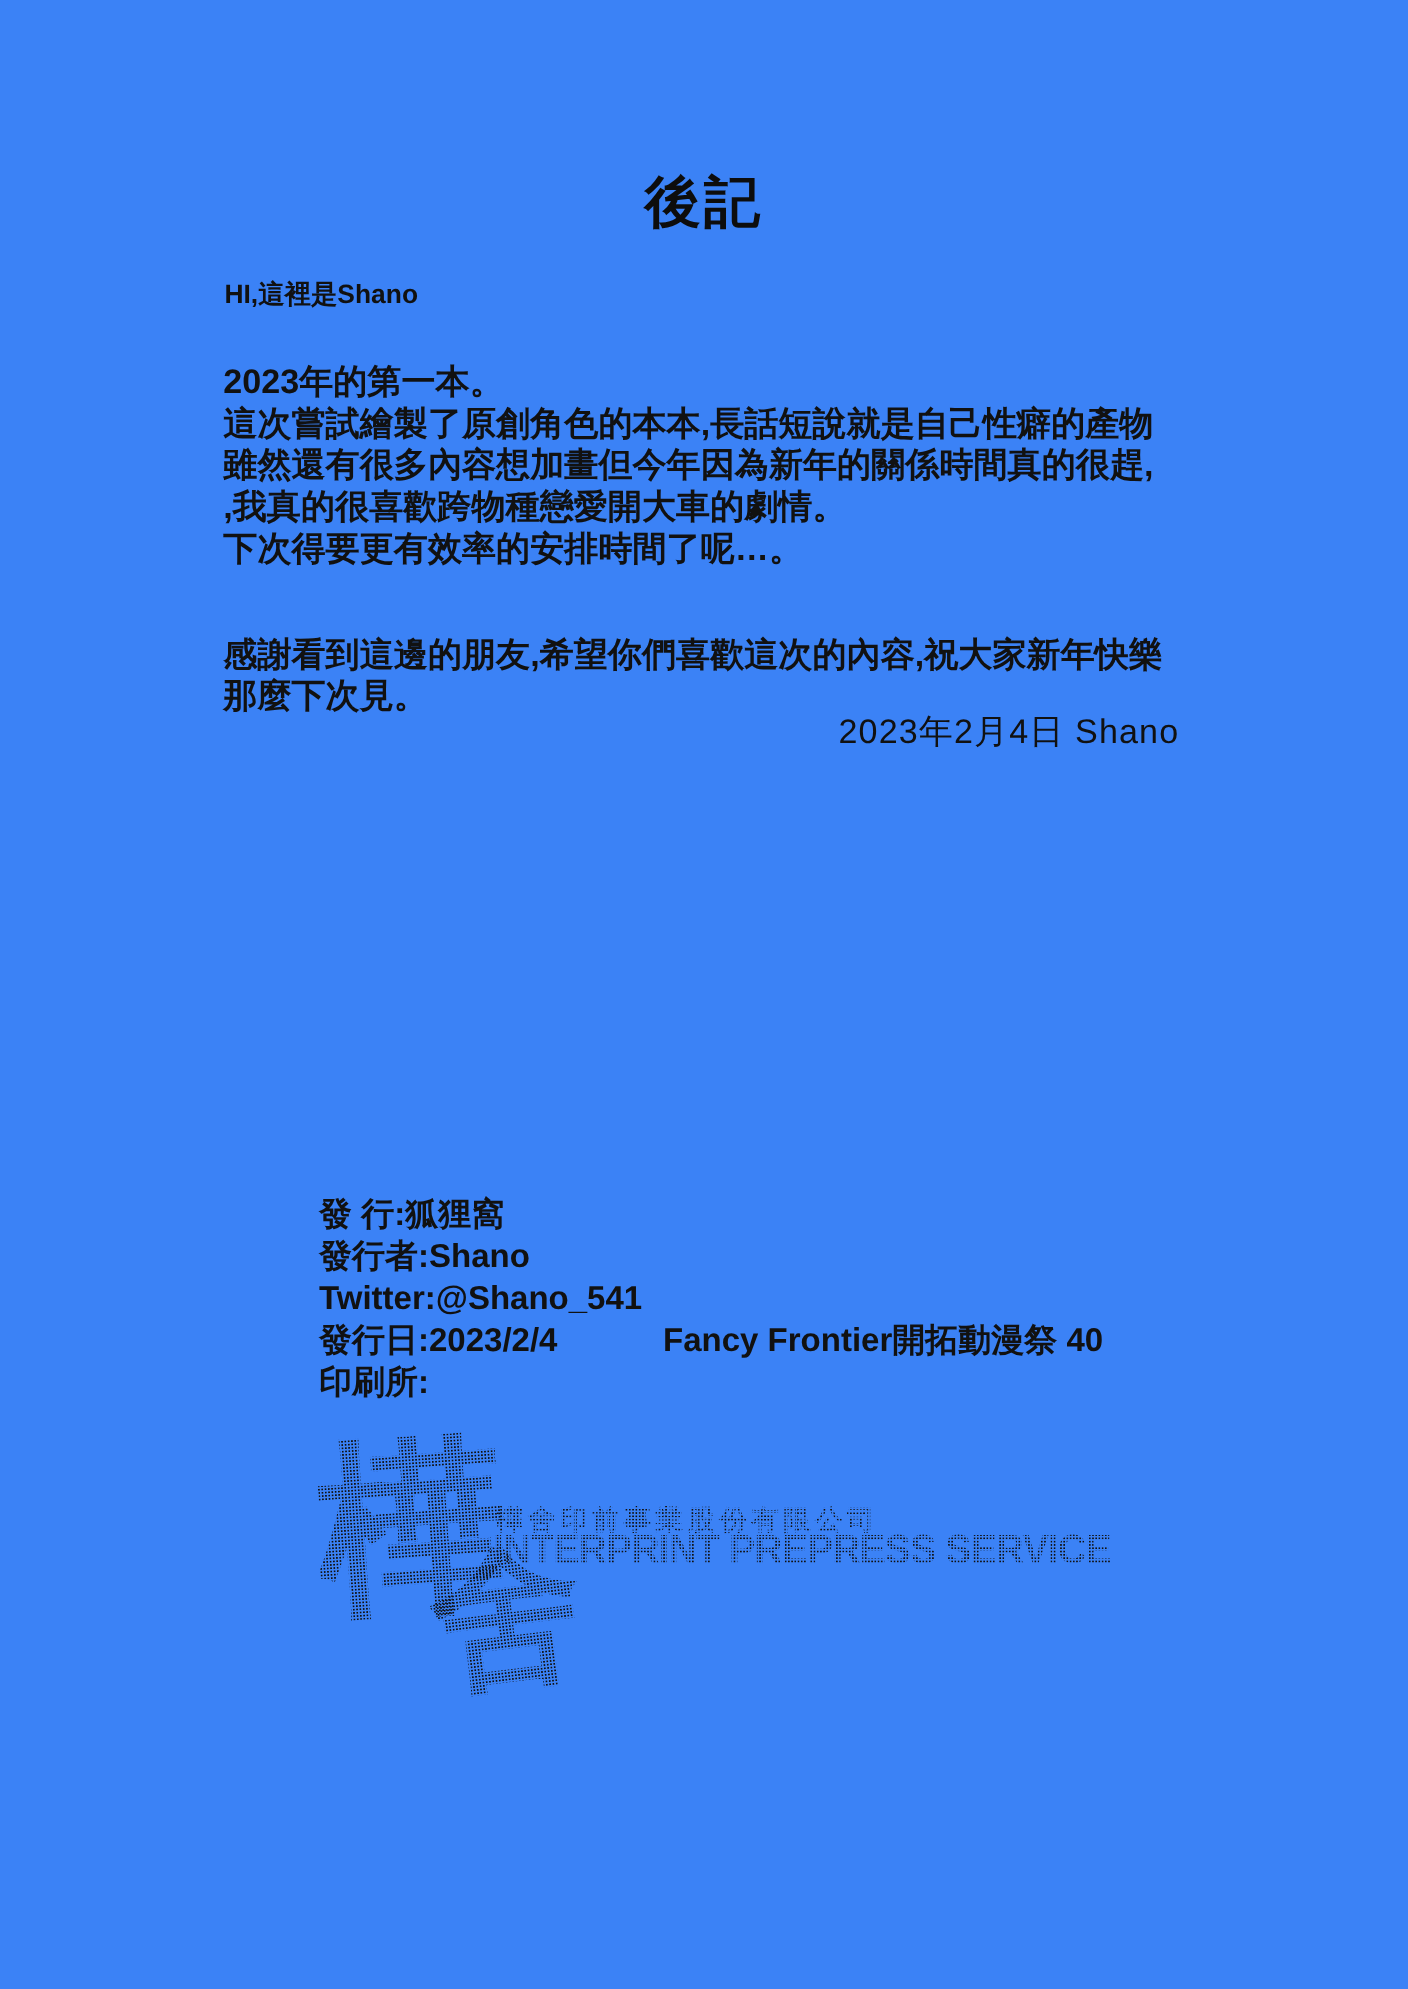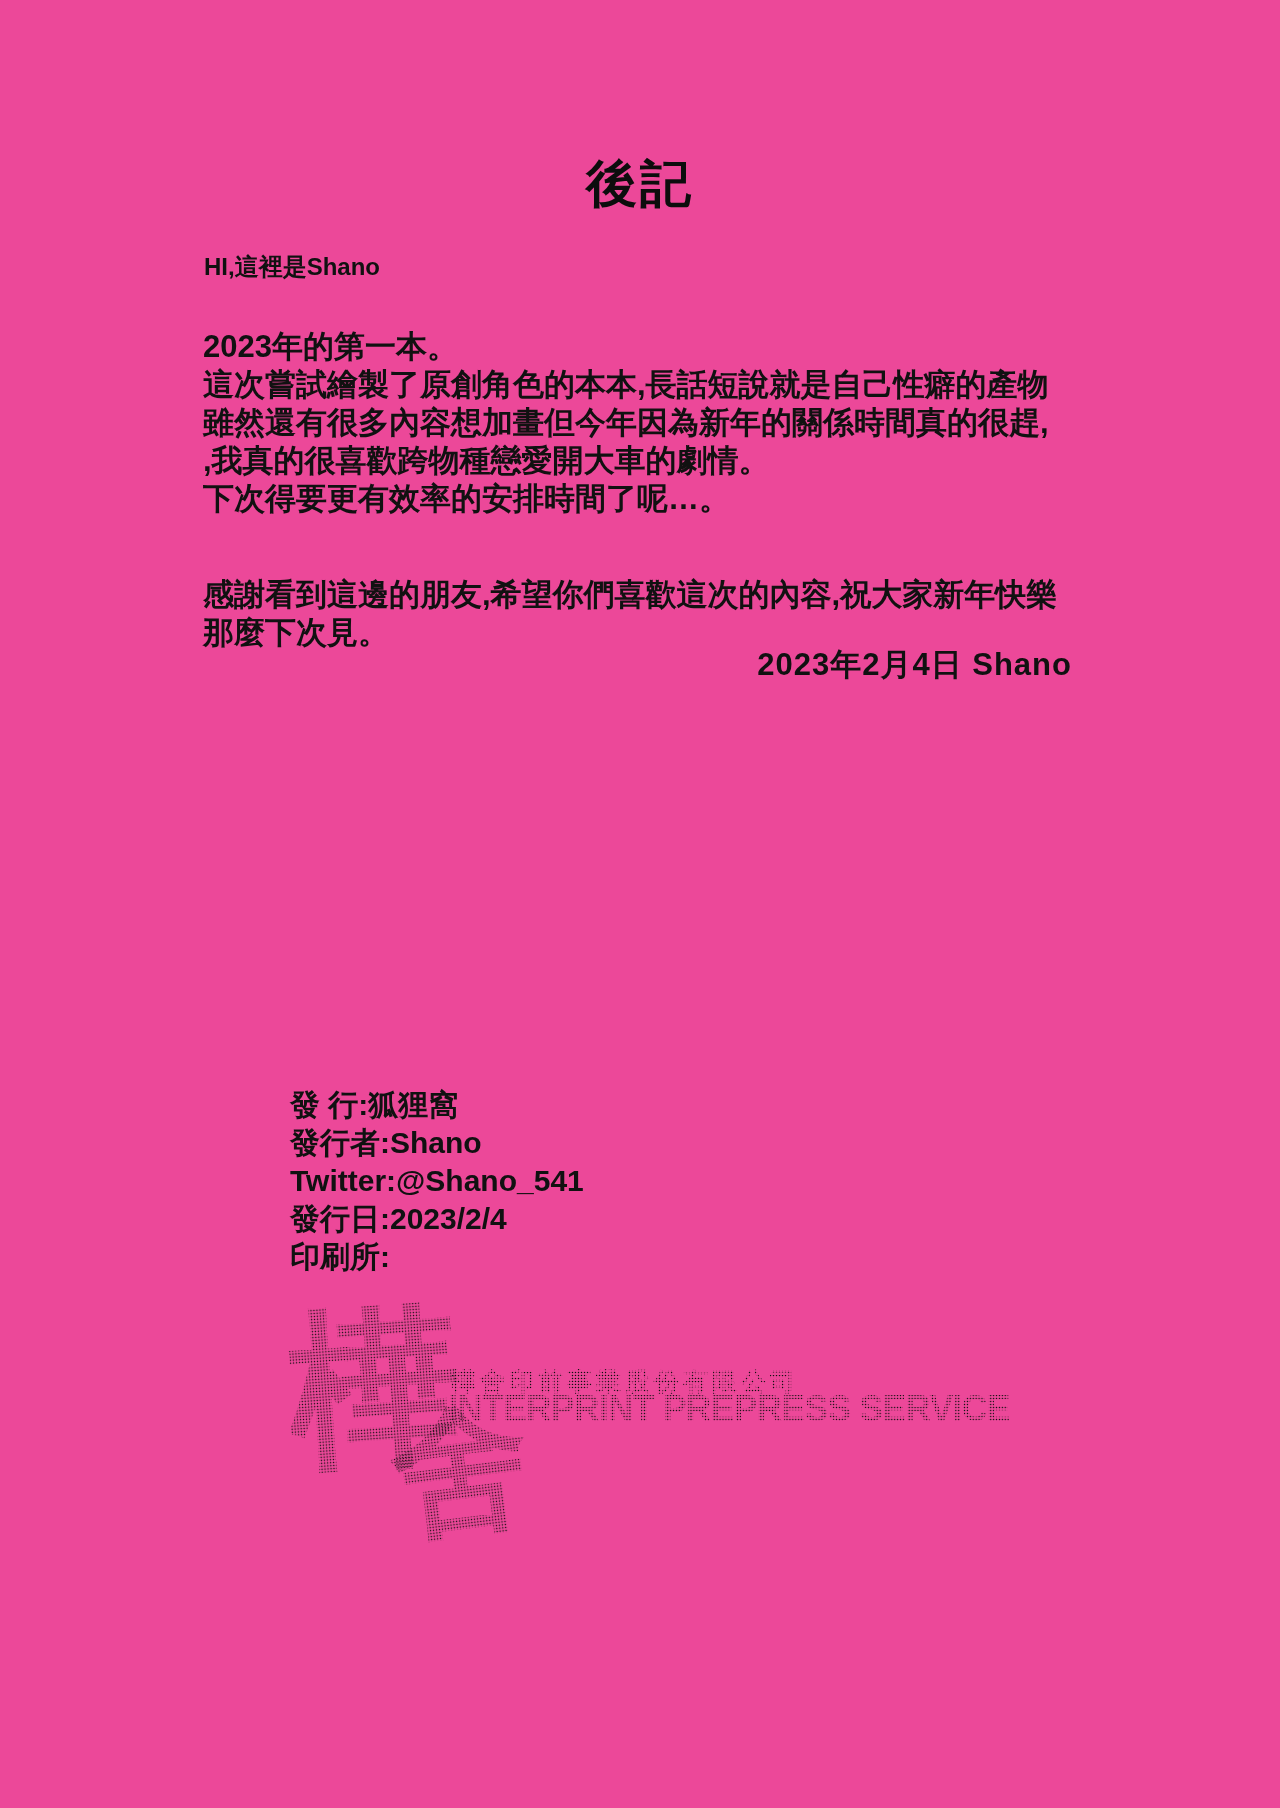--- a/index.html
+++ b/index.html
@@ -1,20 +1,20 @@
 <!DOCTYPE html>
 <html><head>
 <meta charset="utf-8">
 <style>
   html, body { margin: 0; padding: 0; background: #ffffff; }
   .page {
     position: relative;
     width: 1280px;
     height: 1808px;
-    background: #ec4899;
+    background: #3b82f6;
     color: #111111;
     font-family: "Liberation Sans", sans-serif;
     overflow: hidden;
   }
   .title {
     position: absolute;
     top: 150px;
     left: 0;
     width: 100%;
     margin: 0;
@@ -51,21 +51,21 @@
   }
   .signoff {
     position: absolute;
     left: 0;
     top: 644px;
     width: 100%;
     box-sizing: border-box;
     padding-right: 208px;
     text-align: right;
     font-size: 31px;
-    font-weight: 700;
+    font-weight: 400;
     letter-spacing: 1px;
   }
   .colophon {
     position: absolute;
     left: 290px;
     top: 1086px;
     font-size: 30px;
     line-height: 38px;
     font-weight: 700;
   }
@@ -135,20 +135,21 @@
   </div>
 
   <div class="signoff">2023年2月4日 Shano</div>
 
   <div class="colophon">
     <div>發 行:狐狸窩</div>
     <div>發行者:Shano</div>
     <div>Twitter:@Shano_541</div>
     <div class="release-row">
       <span>發行日:2023/2/4</span>
+      <span class="event">Fancy Frontier開拓動漫祭 40</span>
     </div>
     <div>印刷所:</div>
   </div>
 
   <div class="printer-logo">
     <span class="cal cal1 halftone">樺</span>
     <span class="cal cal2 halftone">舍</span>
     <div class="company-zh halftone">樺舍印前事業股份有限公司</div>
     <div class="company-en halftone">INTERPRINT PREPRESS SERVICE</div>
   </div>

